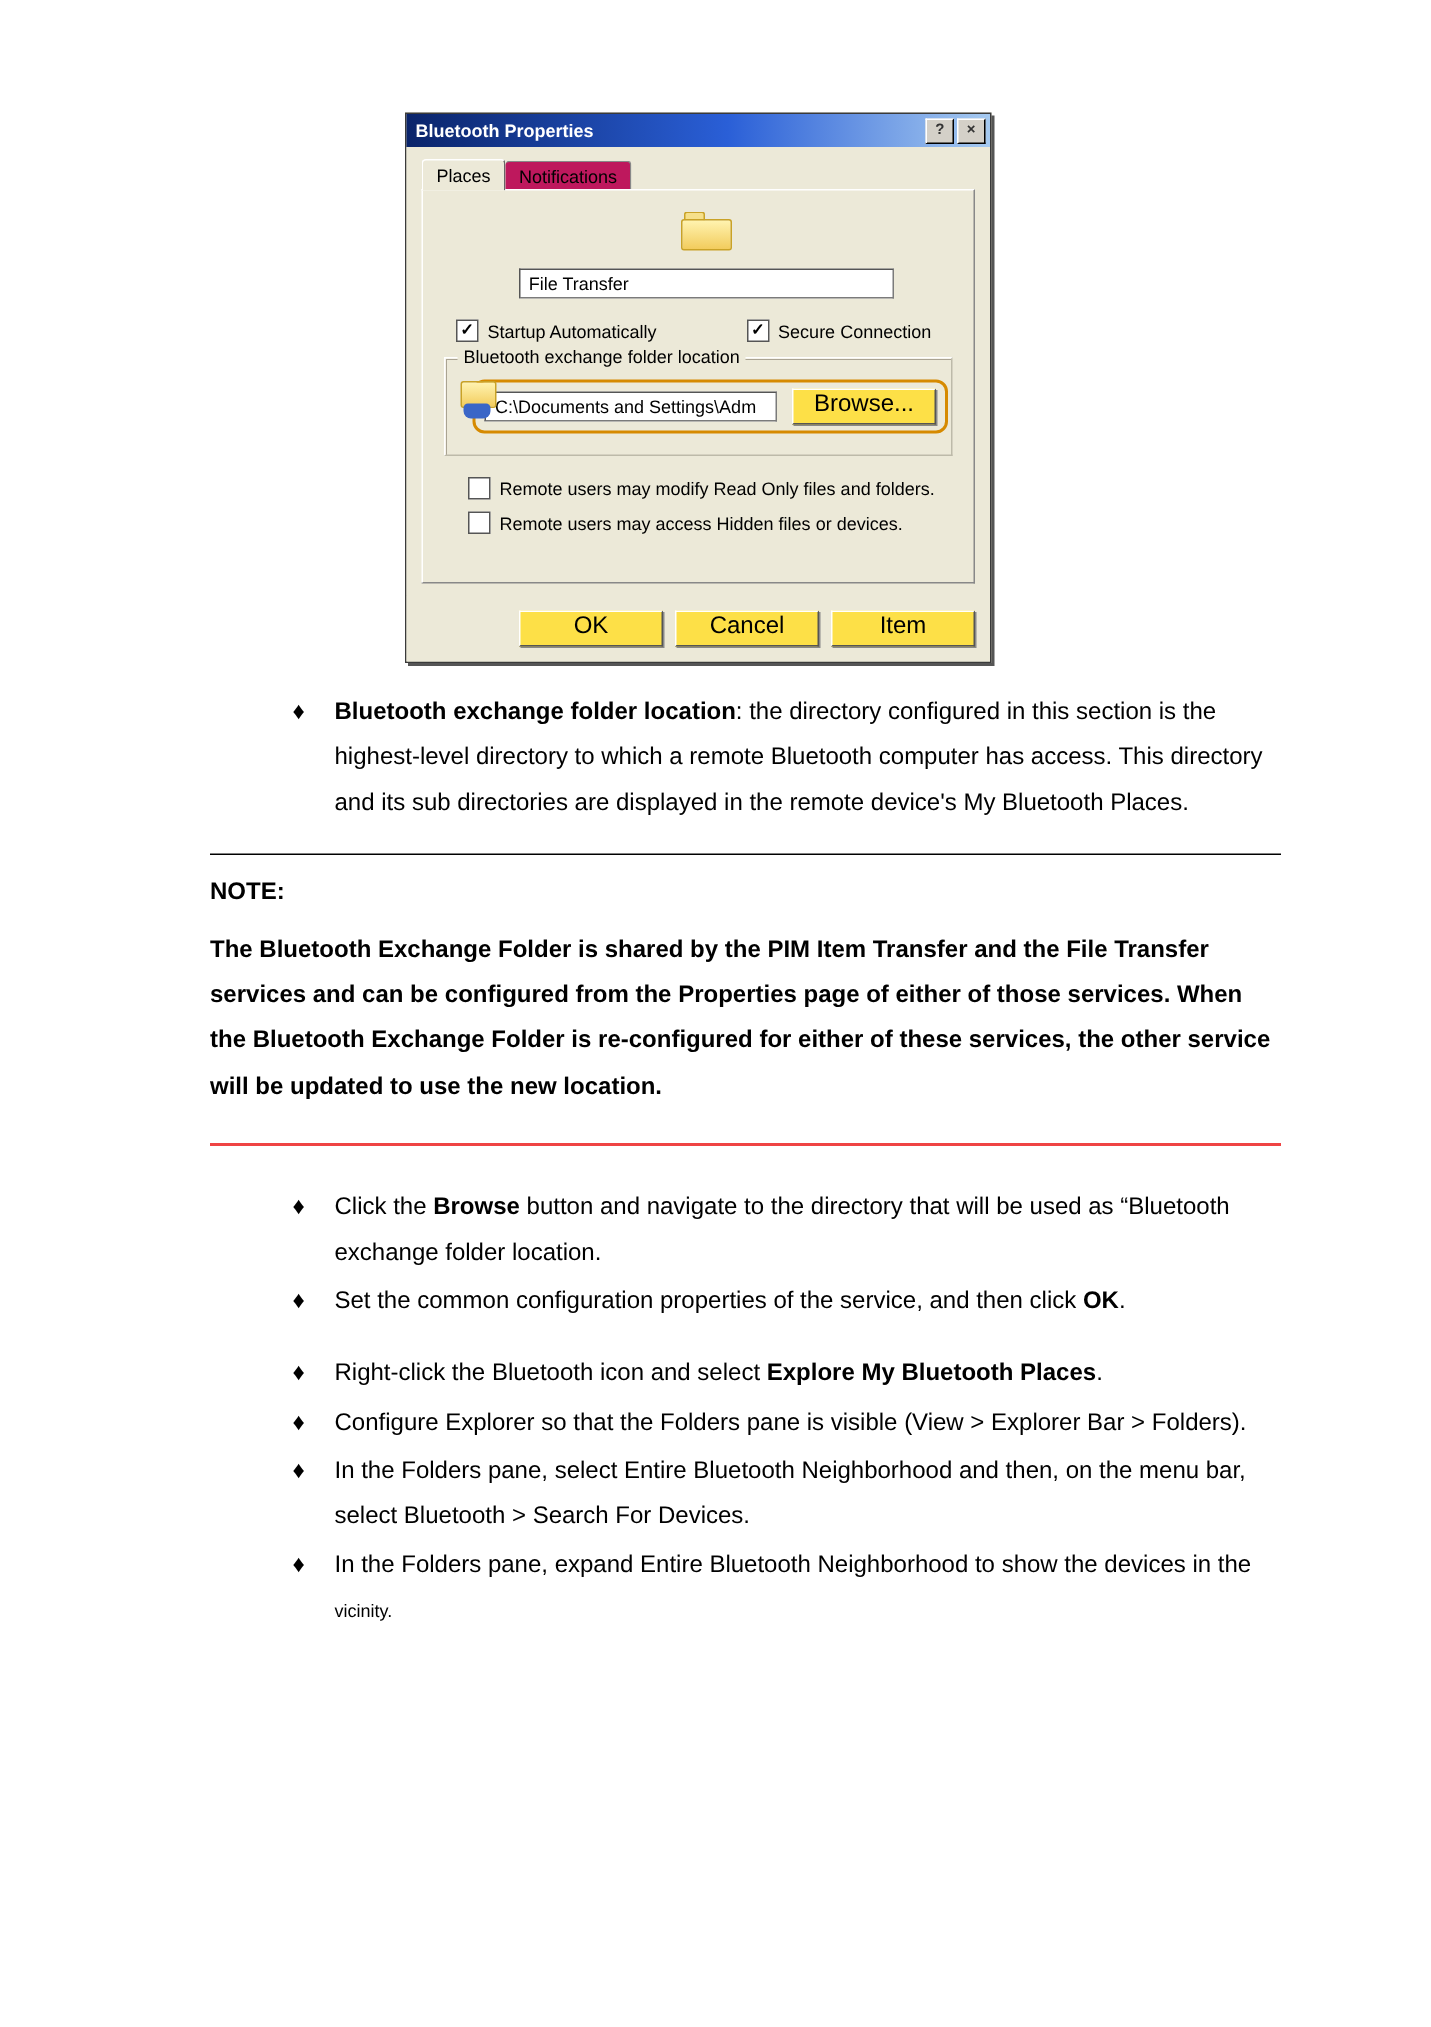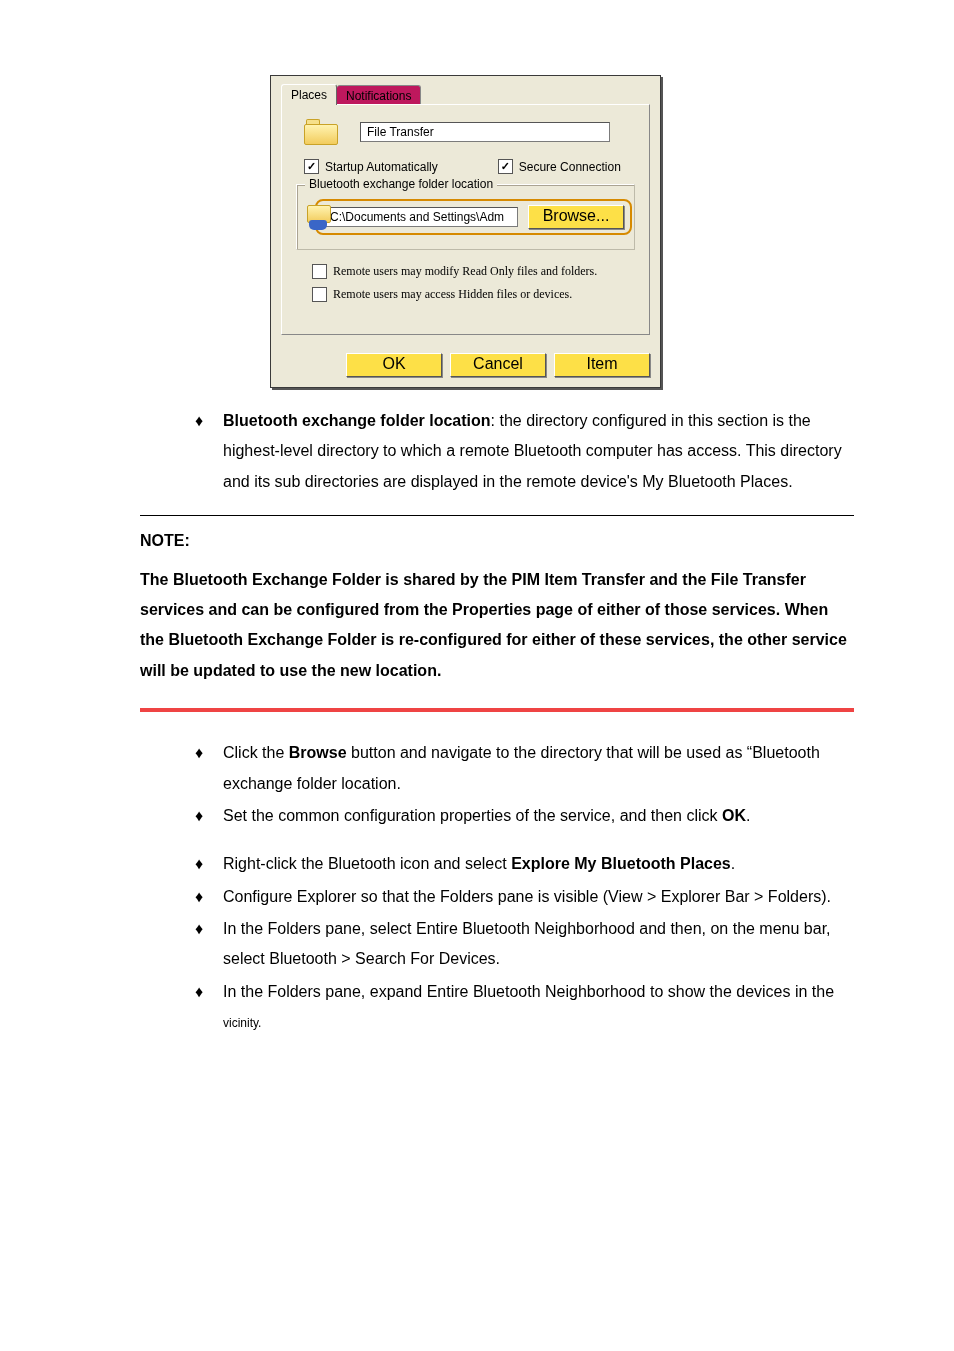--- a/index.html
+++ b/index.html
@@ -97,23 +97,24 @@
     border-left-color: #fff;
     padding: 14px 12px 24px 12px;
     min-height: 230px;
     box-sizing: border-box;
     position: relative;
   }
 
   .namerow {
     display: flex;
     align-items: center;
-    gap: 22px;
+    gap: 12px;
     margin-bottom: 14px;
     padding-left: 10px;
+    flex-direction: column;
   }
   .folder-icon {
     width: 34px;
     height: 26px;
     position: relative;
   }
   .folder-icon .tab-piece {
     position: absolute;
     top: 0; left: 2px;
     width: 12px; height: 5px;
@@ -186,21 +187,21 @@
   .groupbox > .legend {
     position: absolute;
     top: -8px;
     left: 8px;
     background: #ece9d8;
     padding: 0 4px;
     font-size: 12px;
   }
   .path-row {
     display: flex;
-    align-items: center;
+    align-items: flex-start;
     gap: 8px;
   }
   .share-icon {
     width: 26px; height: 26px;
     position: relative;
   }
   .share-icon .folder {
     position: absolute; top: 1px; left: 0; width: 22px; height: 16px;
     background: linear-gradient(#fff3b0, #f2cc5d);
     border: 1px solid #c9a227;
@@ -252,21 +253,20 @@
     font-size: 16px;
     font-family: Tahoma, sans-serif;
     padding: 0 10px;
     text-align: center;
     line-height: 20px;
     display: inline-block;
   }
 
   .perm-checks {
     padding-left: 18px;
-    font-family: Liberation Serif, serif;
   }
   .perm-checks .check {
     margin-bottom: 8px;
   }
 
   .button-row {
     display: flex;
     justify-content: flex-end;
     gap: 8px;
     padding: 10px 10px 10px 10px;
@@ -296,21 +296,21 @@
     padding-left: 0;
   }
   .li-text {
     flex: 1;
   }
   .doc-list.indent1 { margin-left: 55px; }
   .doc-list.indent0 { margin-left: 55px; }
 
   .note-block {
     border-top: 1.5px solid #000;
-    border-bottom: 4px solid #ef4444;
+    border-bottom: 2px solid #ef4444;
     padding: 10px 0 14px 0;
     margin: 4px 0 26px 0;
   }
   .note-block p {
     margin: 0 0 8px 0;
     line-height: 1.9;
   }
   .bold { font-weight: bold; }
 
   h3.section-title {
@@ -318,20 +318,25 @@
     font-weight: bold;
     margin: 30px 0 10px 0;
   }
 
 </style>
 </head>
 <body>
 <div class="page">
 
 <div class="dialog">
+  <div class="titlebar">
+    <span class="titlebar-text">Bluetooth Properties</span>
+    <span class="titlebar-btn">?</span>
+    <span class="titlebar-btn">×</span>
+  </div>
 
   <div class="dialog-body">
     <div class="tabstrip">
       <div class="tab active">Places</div>
       <div class="tab inactive">Notifications</div>
     </div>
 
     <div class="tabpanel">
 
       <div class="namerow">

